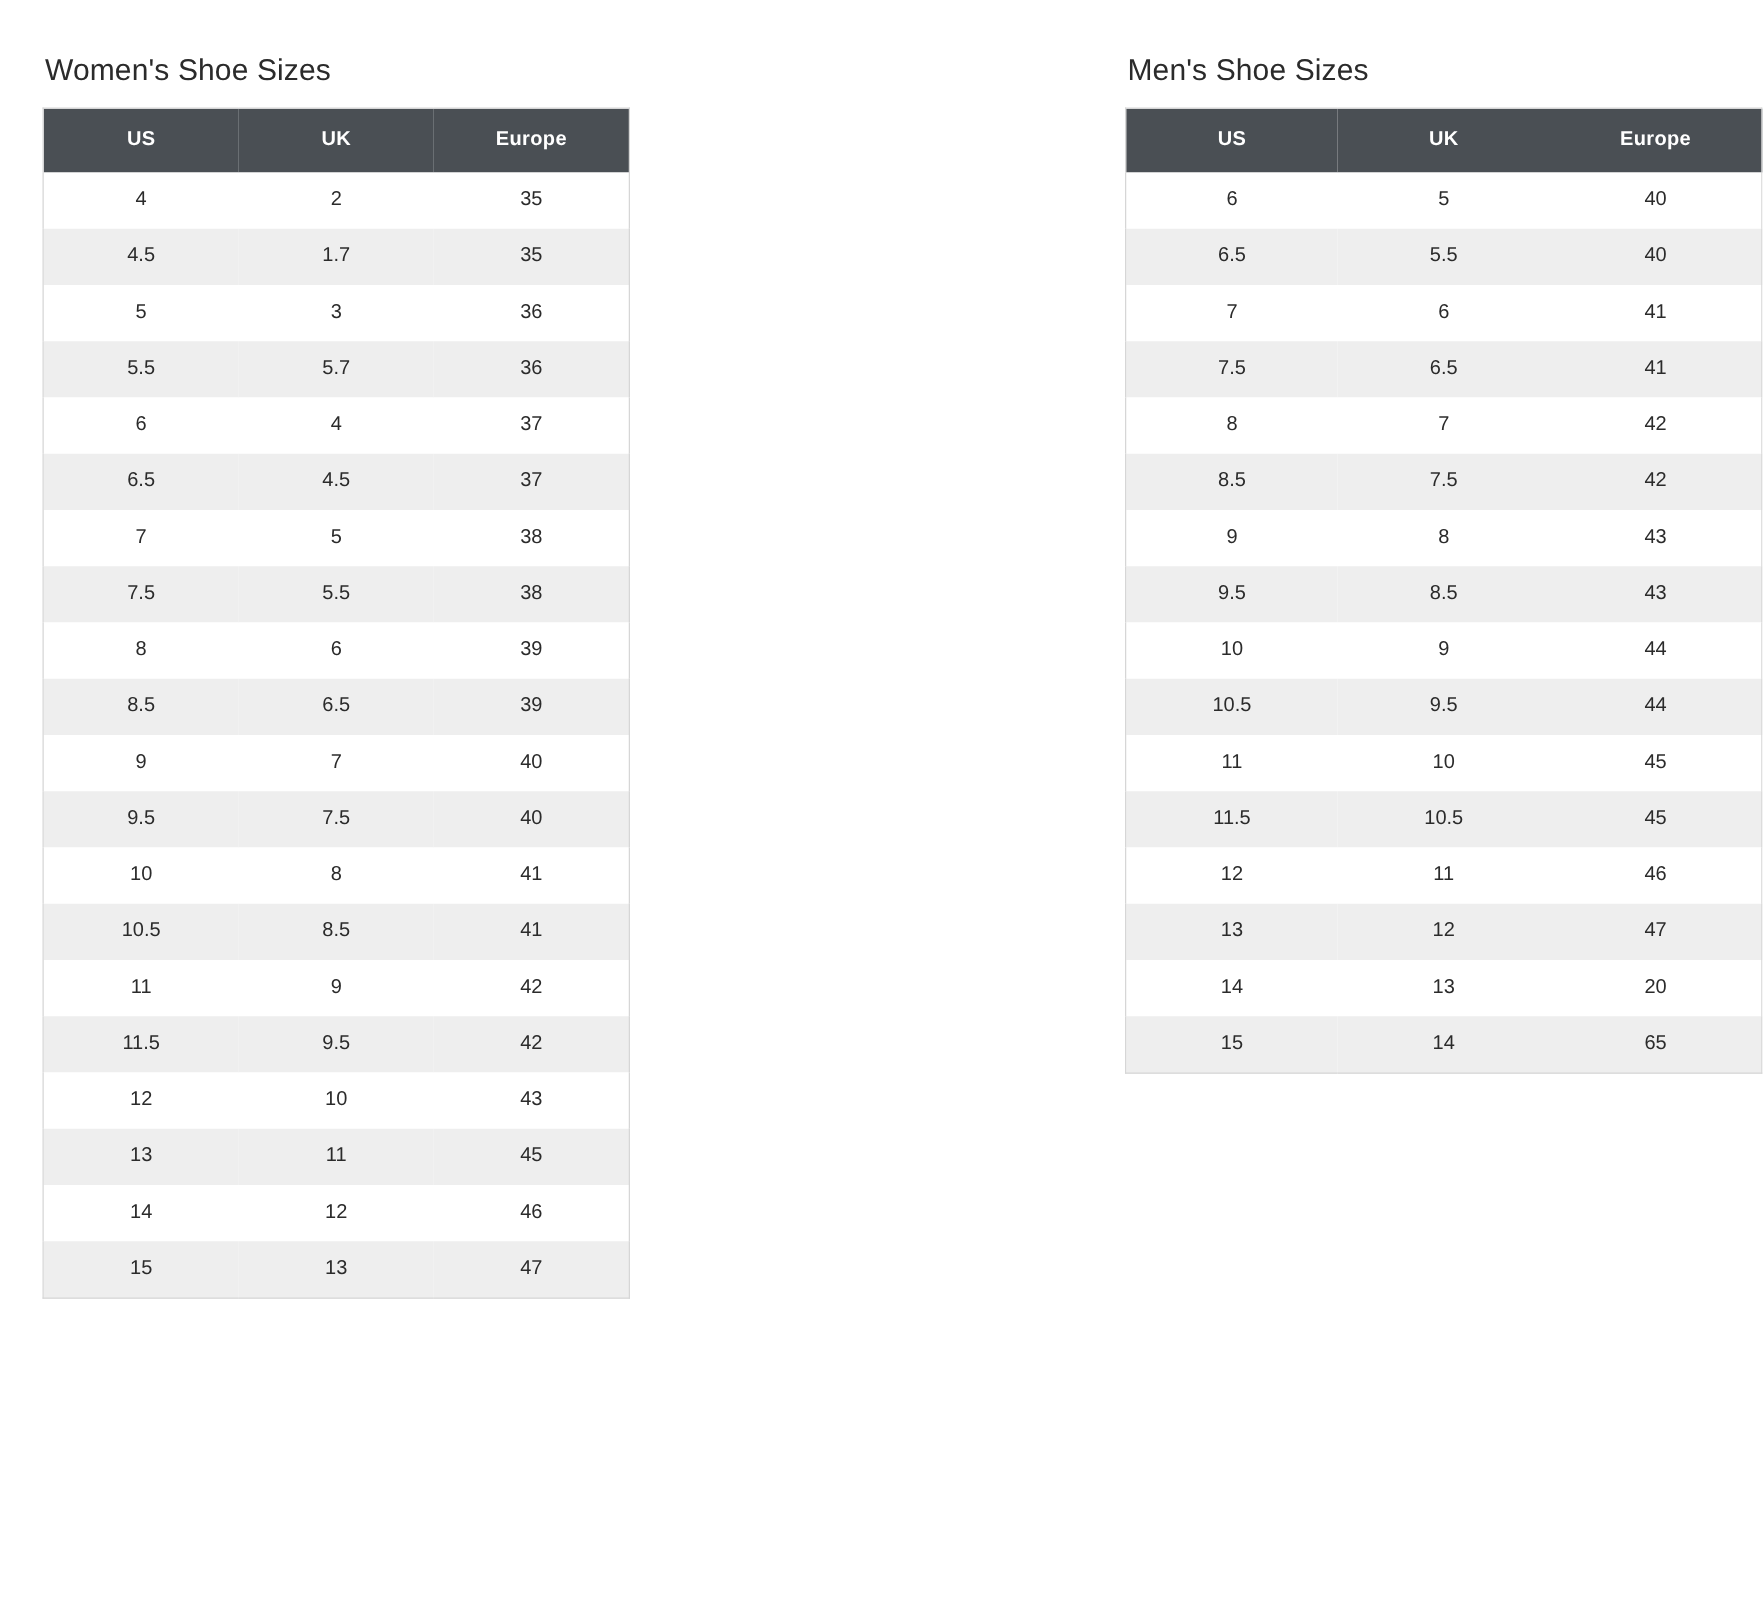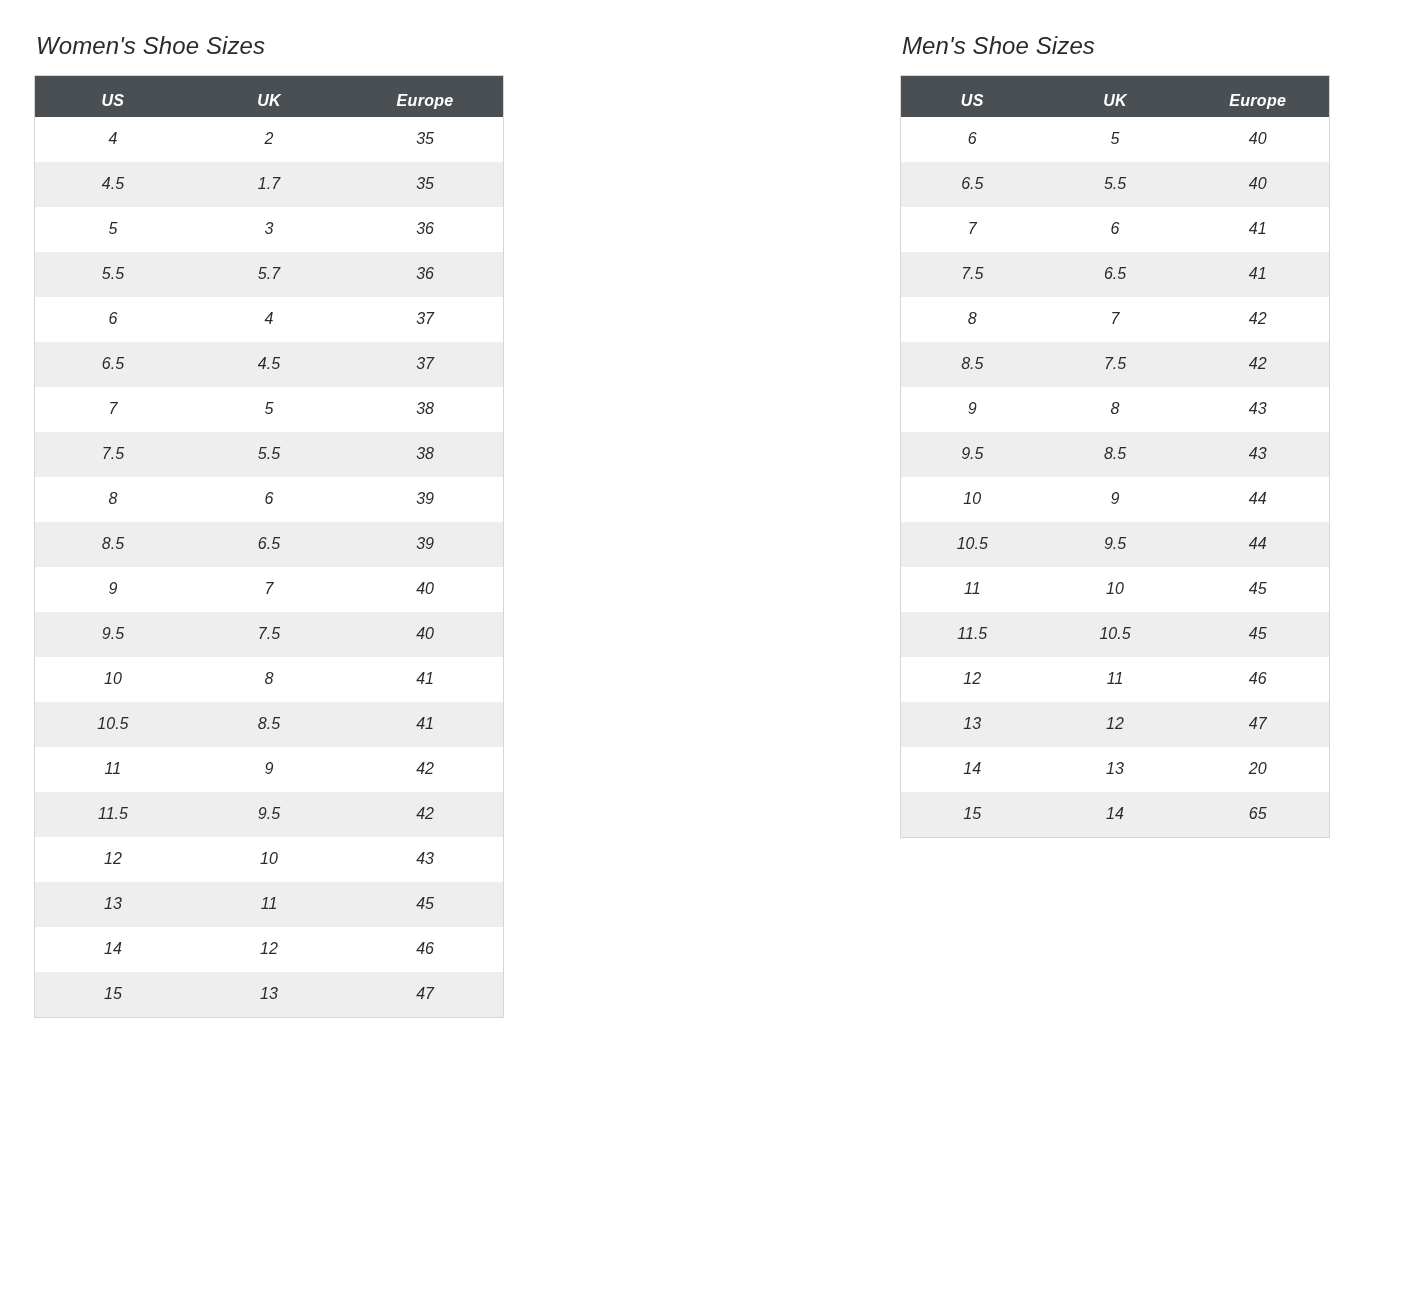--- a/index.html
+++ b/index.html
@@ -15,25 +15,24 @@
     -webkit-font-smoothing: antialiased;
   }
   .page {
     position: relative;
     width: 1410px;
     height: 1291px;
     box-sizing: border-box;
   }
   .table-block {
     position: absolute;
-    top: 33px;
-    font-style: italic;
+    top: 44px;
   }
   .table-block.women { left: 34px; width: 470px; }
-  .table-block.men { left: 900px; width: 430px; }
+  .table-block.men { left: 900px; width: 510px; }
 
   .block-title {
     font-size: 24px;
     font-weight: 400;
     color: #2b2b2b;
     letter-spacing: 0.1px;
     margin: 0 0 16px 2px;
     line-height: 1.1;
   }
 
@@ -42,21 +41,21 @@
     width: 100%;
     table-layout: fixed;
     border: 1px solid #d6d6d6;
     background: #ffffff;
   }
   table.size-table thead th {
     background: #4a4f54;
     color: #ffffff;
     font-size: 16px;
     font-weight: bold;
-    padding: 16px 0 7px;
+    padding: 16px 0 17px;
     text-align: center;
     letter-spacing: 0.3px;
   }
   table.size-table tbody td {
     font-size: 16px;
     font-weight: 400;
     text-align: center;
     padding: 13px 0 14px;
     color: #2b2b2b;
     border: none;

